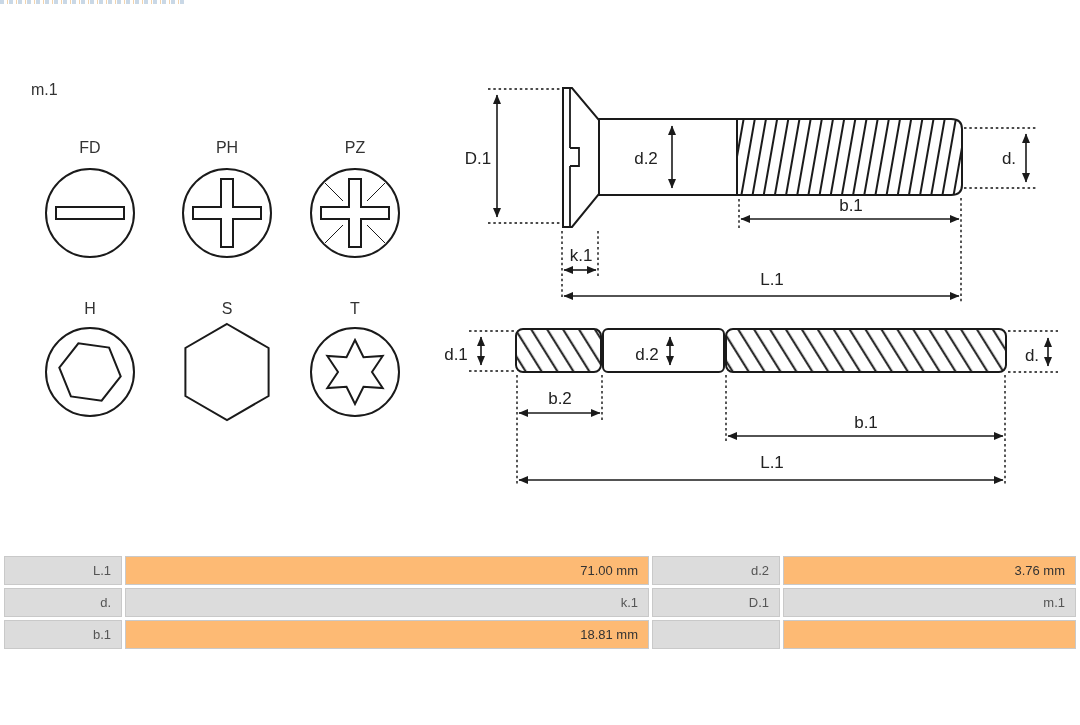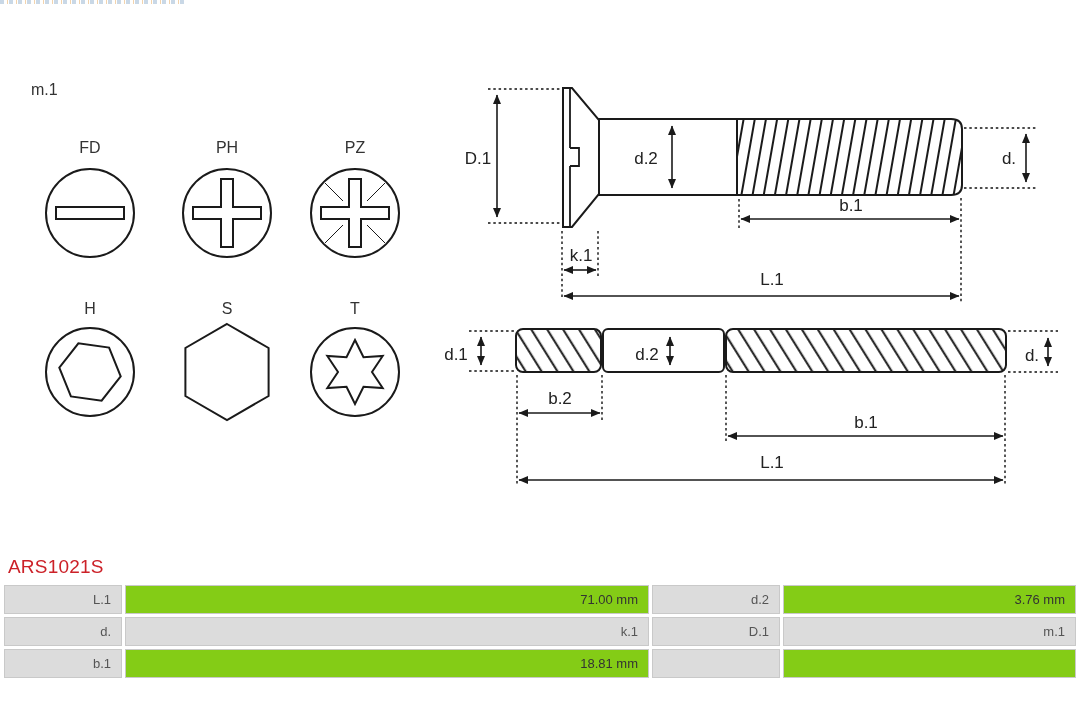--- a/index.html
+++ b/index.html
@@ -11,21 +11,21 @@
 
   svg.diagram{position:absolute;left:0;top:0;}
 
   .bottom{position:absolute;left:0;top:556px;width:1080px;}
   .part-code{margin:0 0 7px 8px;font-size:19px;font-weight:400;color:#cc2128;letter-spacing:.2px;}
   .spec-table{margin:0 4px;display:grid;grid-template-columns:118px 1fr 128px 293px;
     grid-auto-rows:29px;gap:3px;font-size:13px;}
   .cell{border:1px solid #c9c9c9;display:flex;align-items:center;justify-content:flex-end;
     padding-right:10px;box-sizing:border-box;}
   .cell.lbl{background:#dcdcdc;color:#555;}
-  .cell.val{background:#84cc16;color:#333;}
+  .cell.val{background:#fdba74;color:#333;}
 
   text{font-family:"Liberation Sans", sans-serif;}
   .dimtxt{font-size:17px;fill:#222;}
   .headtxt{font-size:16px;fill:#333;}
 </style>
 </head>
 <body>
 
 <div class="watermark"></div>
 
@@ -152,21 +152,20 @@
     <text x="456" y="360" class="dimtxt" text-anchor="middle">d.1</text>
     <text x="647" y="360" class="dimtxt" text-anchor="middle">d.2</text>
     <text x="1032" y="361" class="dimtxt" text-anchor="middle">d.</text>
     <text x="560" y="404" class="dimtxt" text-anchor="middle">b.2</text>
     <text x="866" y="428" class="dimtxt" text-anchor="middle">b.1</text>
     <text x="772" y="468" class="dimtxt" text-anchor="middle">L.1</text>
   </g>
 </svg>
 
 <div class="bottom">
-  <h2 class="part-code">ARS1021S</h2>
 
   <div class="spec-table">
 
     <div class="cell lbl">L.1</div>
     <div class="cell val">71.00 mm</div>
     <div class="cell lbl">d.2</div>
     <div class="cell val">3.76 mm</div>
 
     <div class="cell lbl">d.</div>
     <div class="cell lbl">k.1</div>

